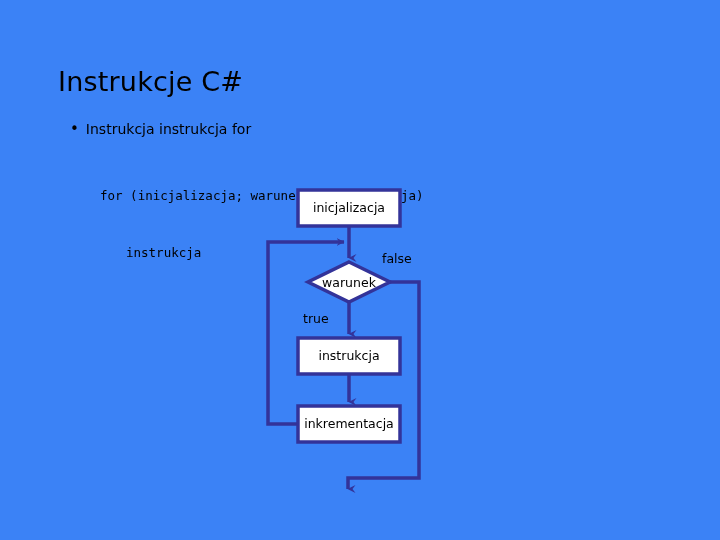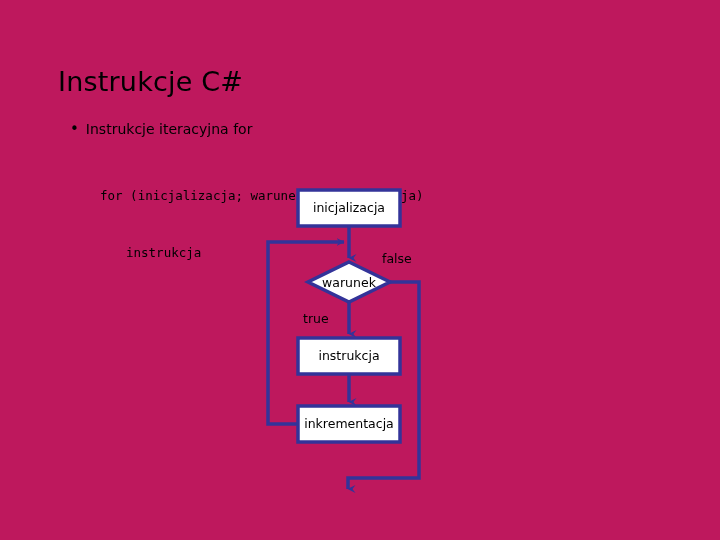--- a/index.html
+++ b/index.html
@@ -4,21 +4,21 @@
 <style>
   html, body {
     margin: 0;
     padding: 0;
     background: #ffffff;
   }
   #slide {
     position: relative;
     width: 720px;
     height: 540px;
-    background: #be185d;
+    background: #3b82f6;
     overflow: hidden;
     font-family: "DejaVu Sans", sans-serif;
   }
   #slide-title {
     position: absolute;
     left: 58px;
     top: 48px;
     font-family: "DejaVu Sans", sans-serif;
     font-size: 27px;
     font-weight: normal;
@@ -78,21 +78,21 @@
 </style>
 </head>
 <body>
 
 <div id="slide">
 
   <h1 id="slide-title">Instrukcje C#</h1>
 
   <div class="bullet-row">
     <span class="bullet-mark">•</span>
-    <span class="bullet-text">Instrukcje iteracyjna for</span>
+    <span class="bullet-text">Instrukcja instrukcja for</span>
   </div>
 
   <div class="code-block">
     <div class="code-line-1">for (inicjalizacja; warunek; inkrementacja)</div>
     <div class="code-line-2">instrukcja</div>
   </div>
 
   <svg id="flow-svg" viewBox="0 0 720 540">
     <defs>
       <marker id="arrow-down" markerWidth="10" markerHeight="10" refX="4" refY="7.5" orient="auto" markerUnits="userSpaceOnUse">

